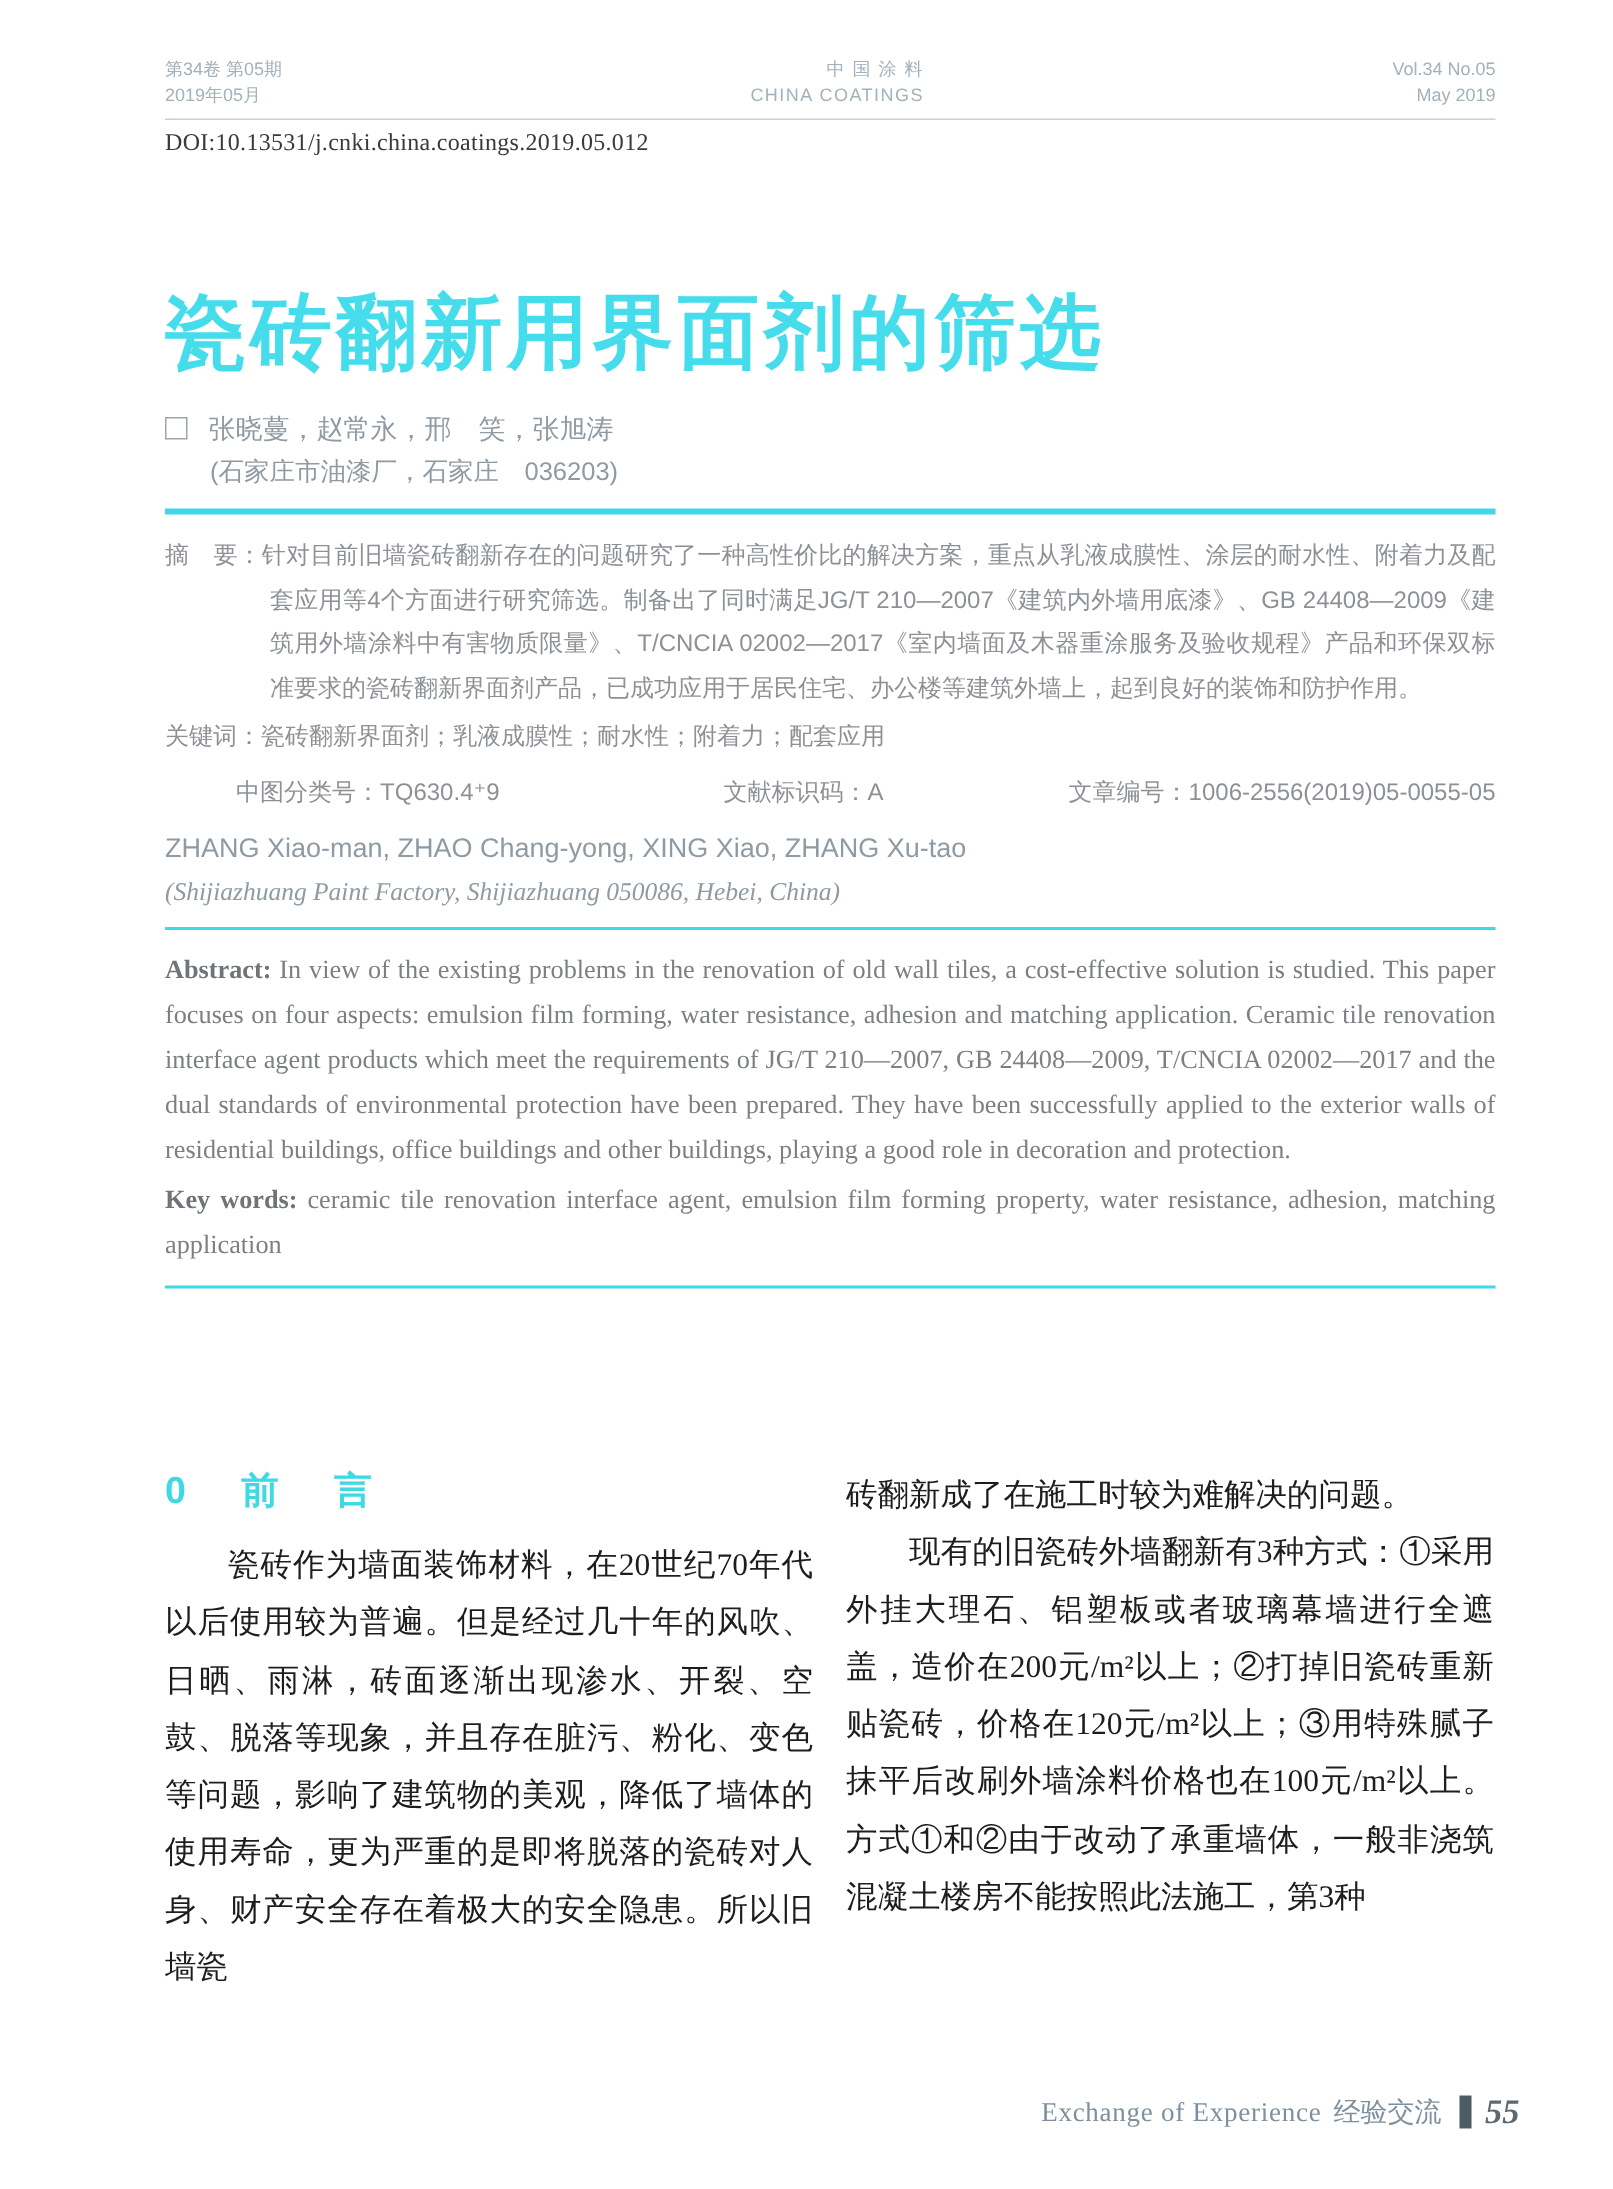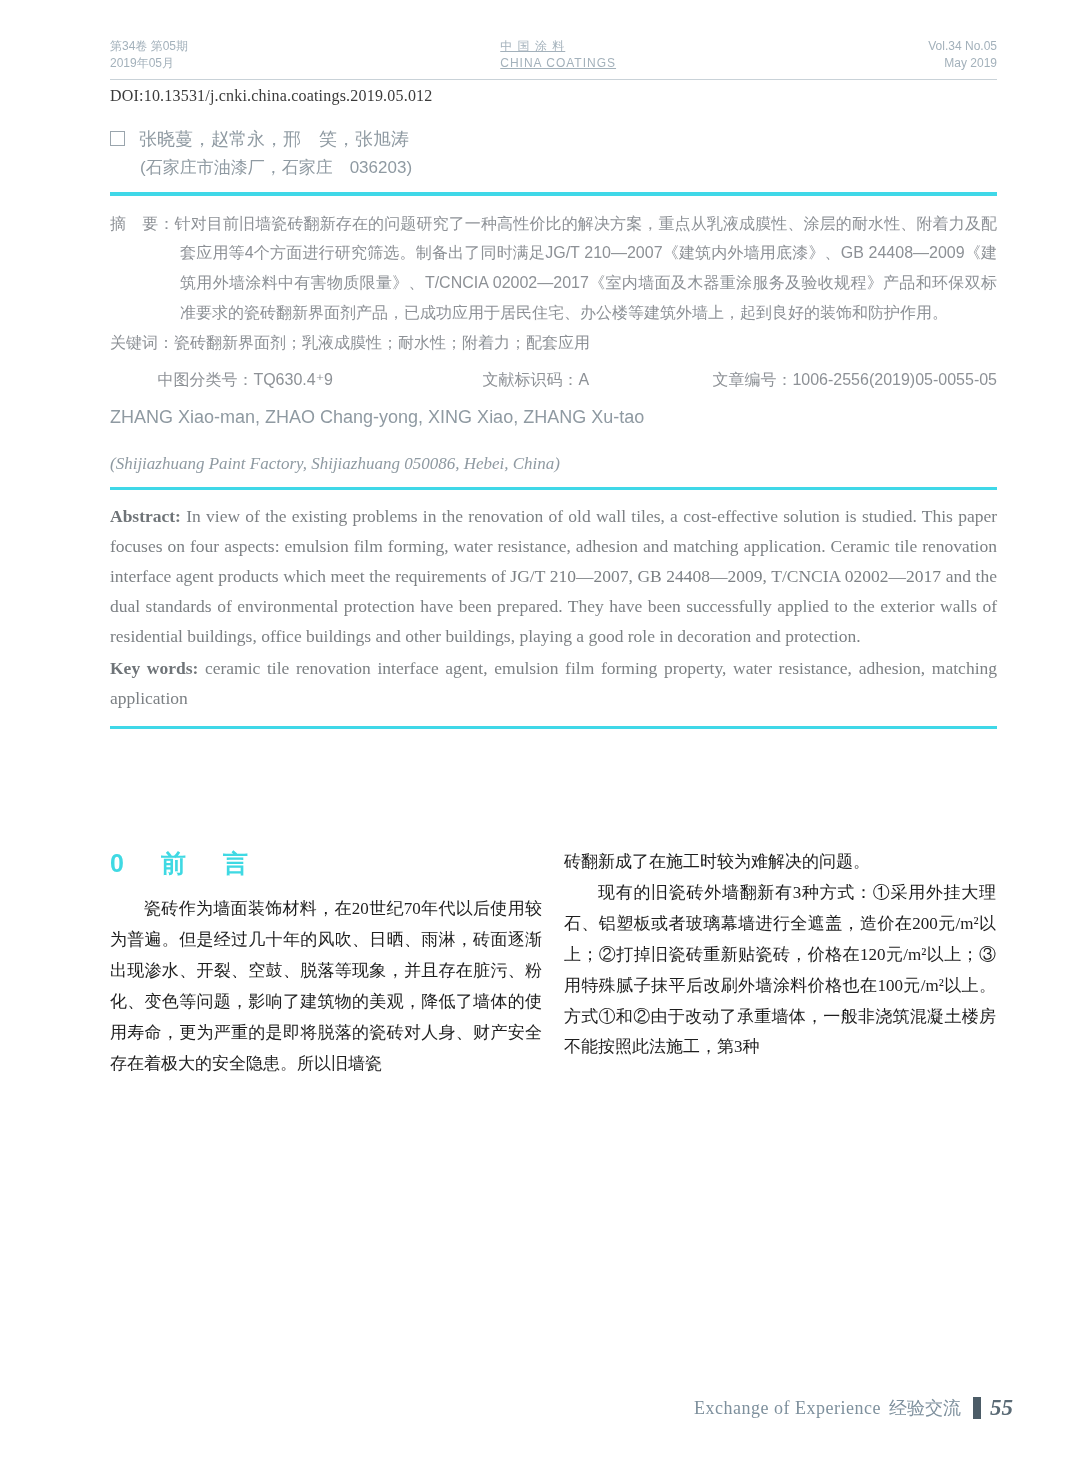--- a/index.html
+++ b/index.html
@@ -19,21 +19,21 @@
     justify-content: space-between;
     align-items: flex-start;
     color: #a3b1bb;
     font-family: "Liberation Sans", "DejaVu Sans", sans-serif;
     font-size: 12px;
     line-height: 1.45;
     padding-bottom: 6px;
     border-bottom: 1px solid #c9d2d8;
   }
   .jheader .col { white-space: nowrap; }
-  .jheader .center { text-align: left; letter-spacing: 1px; text-decoration: underline; }
+  .jheader .center { text-align: right; letter-spacing: 1px; }
   .jheader .right { text-align: right; }
   .doi {
     margin-top: 7px;
     font-size: 16px;
     color: #3a3a3a;
     letter-spacing: 0.2px;
   }
   
   .title-cn {
     margin-top: 88px;
@@ -101,21 +101,21 @@
     font-size: 34px;
     letter-spacing: 0.5px;
   }
   .authors-en {
     margin-top: 16px;
     color: #8f9aa2;
     font-size: 18px;
     font-family: "Liberation Sans", "DejaVu Sans", sans-serif;
   }
   .affil-en {
-    margin-top: 26px;
+    margin-top: 9px;
     color: #8f9aa2;
     font-size: 17px;
     font-style: italic;
   }
   .accent-line { margin-top: 13px; height: 2.5px; background: #3fd8e8; }
   .abs-en {
     margin-top: 11px;
     color: #7c8084;
     font-size: 17.5px;
     line-height: 1.72;
@@ -139,21 +139,21 @@
   .sec-heading {
     color: #3fd9e3;
     font-family: "Liberation Sans", "DejaVu Sans", sans-serif;
     font-weight: 700;
     font-size: 25px;
     letter-spacing: 6px;
     margin-bottom: 14px;
   }
   .body-par {
     color: #1d1d1d;
-    font-size: 17px;
+    font-size: 21px;
     line-height: 1.82;
     text-align: justify;
   }
   .indent { text-indent: 2em; }
   
   .page-footer {
     position: absolute;
     right: 62px;
     bottom: 38px;
     color: #7e909d;
@@ -191,20 +191,21 @@
       <div>中 国 涂 料</div>
       <div>CHINA COATINGS</div>
     </div>
     <div class="col right">
       <div>Vol.34 No.05</div>
       <div>May 2019</div>
     </div>
   </div>
   <div class="doi">DOI:10.13531/j.cnki.china.coatings.2019.05.012</div>
 
+  <h1 class="title-cn">瓷砖翻新用界面剂的筛选</h1>
   <div class="authors-cn">
     <span class="marker"></span><span>张晓蔓，赵常永，邢　笑，张旭涛</span>
   </div>
   <div class="affil-cn">(石家庄市油漆厂，石家庄　036203)</div>
   <div class="accent-bar"></div>
 
   <p class="abs-cn"><span>摘　要：</span><span>针对目前旧墙瓷砖翻新存在的问题研究了一种高性价比的解决方案，重点从乳液成膜性、涂层的耐水性、附着力及配套应用等4个方面进行研究筛选。制备出了同时满足JG/T 210—2007《建筑内外墙用底漆》、GB 24408—2009《建筑用外墙涂料中有害物质限量》、T/CNCIA 02002—2017《室内墙面及木器重涂服务及验收规程》产品和环保双标准要求的瓷砖翻新界面剂产品，已成功应用于居民住宅、办公楼等建筑外墙上，起到良好的装饰和防护作用。</span></p>
   <p class="kw-cn"><span>关键词：</span><span>瓷砖翻新界面剂；乳液成膜性；耐水性；附着力；配套应用</span></p>
   <div class="class-row">
     <div class="item-1"><span>中图分类号：</span><span>TQ630.4⁺9</span></div>

